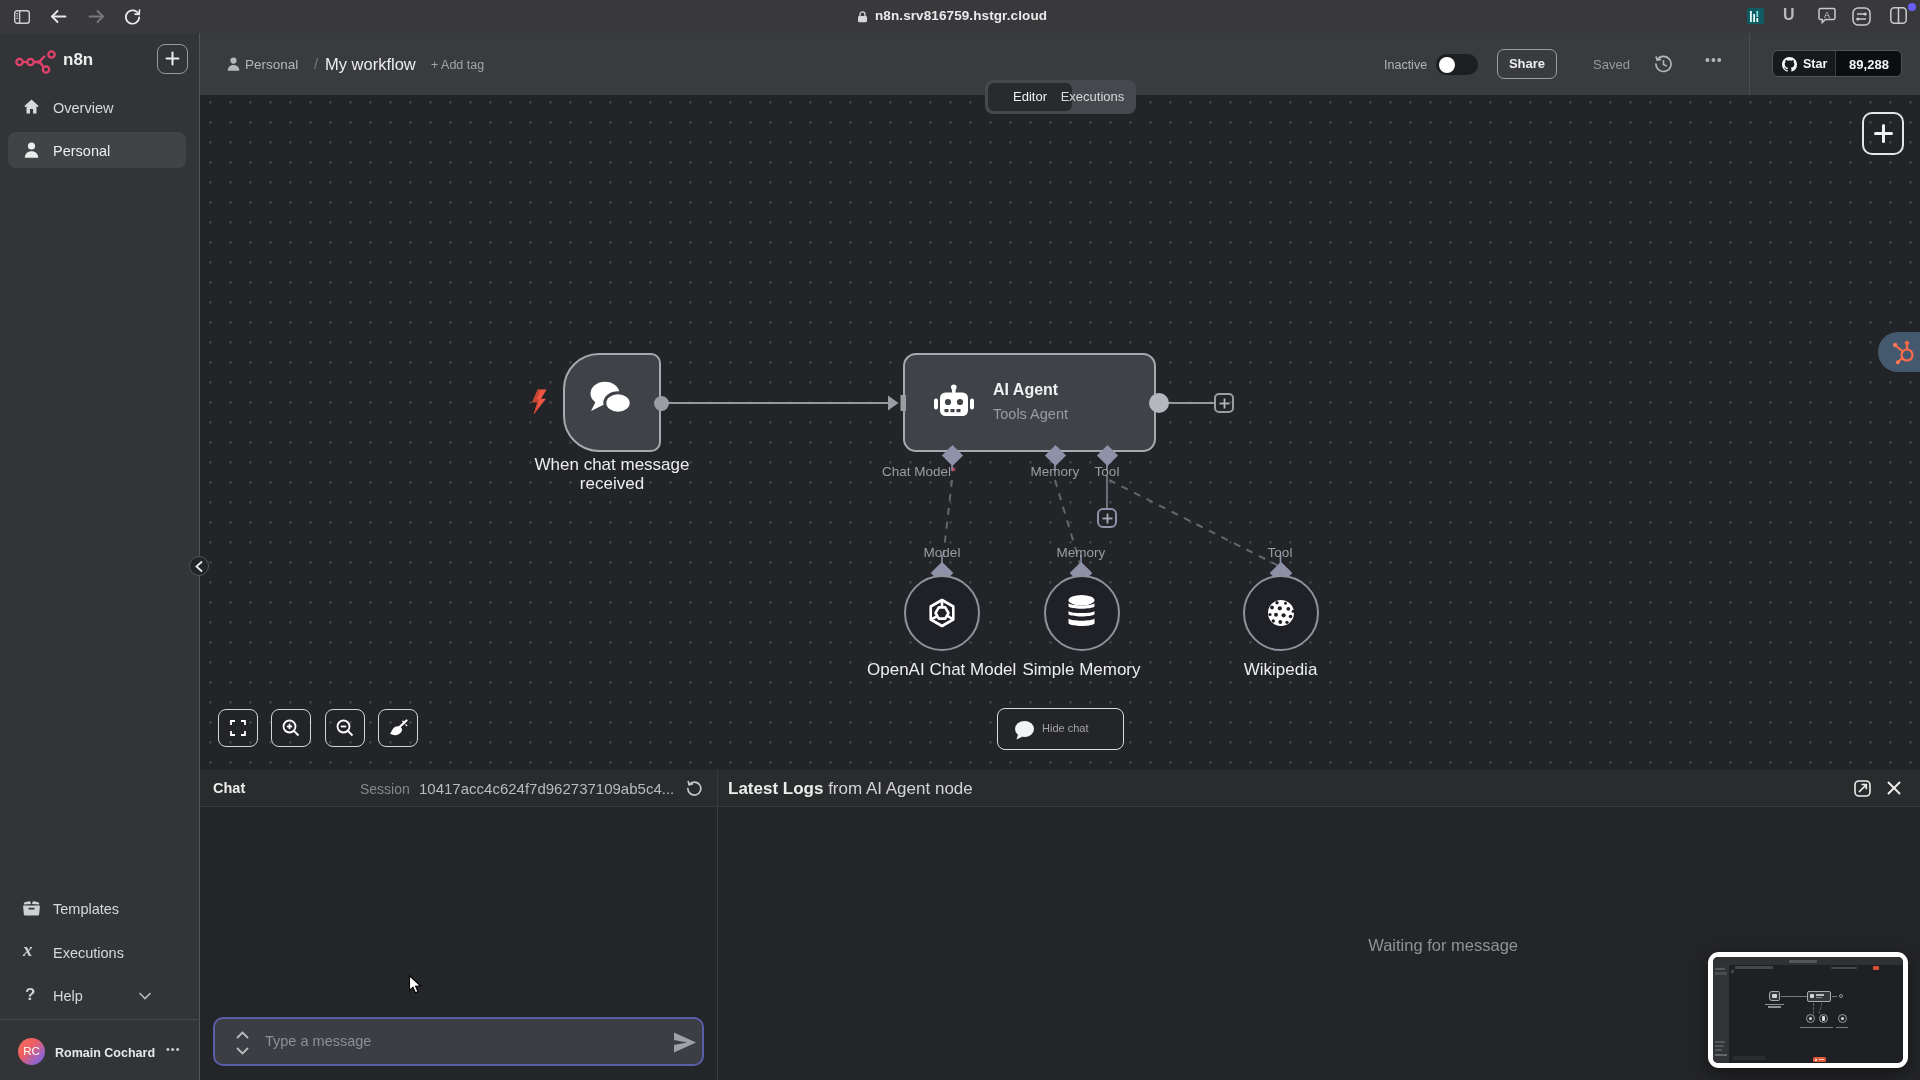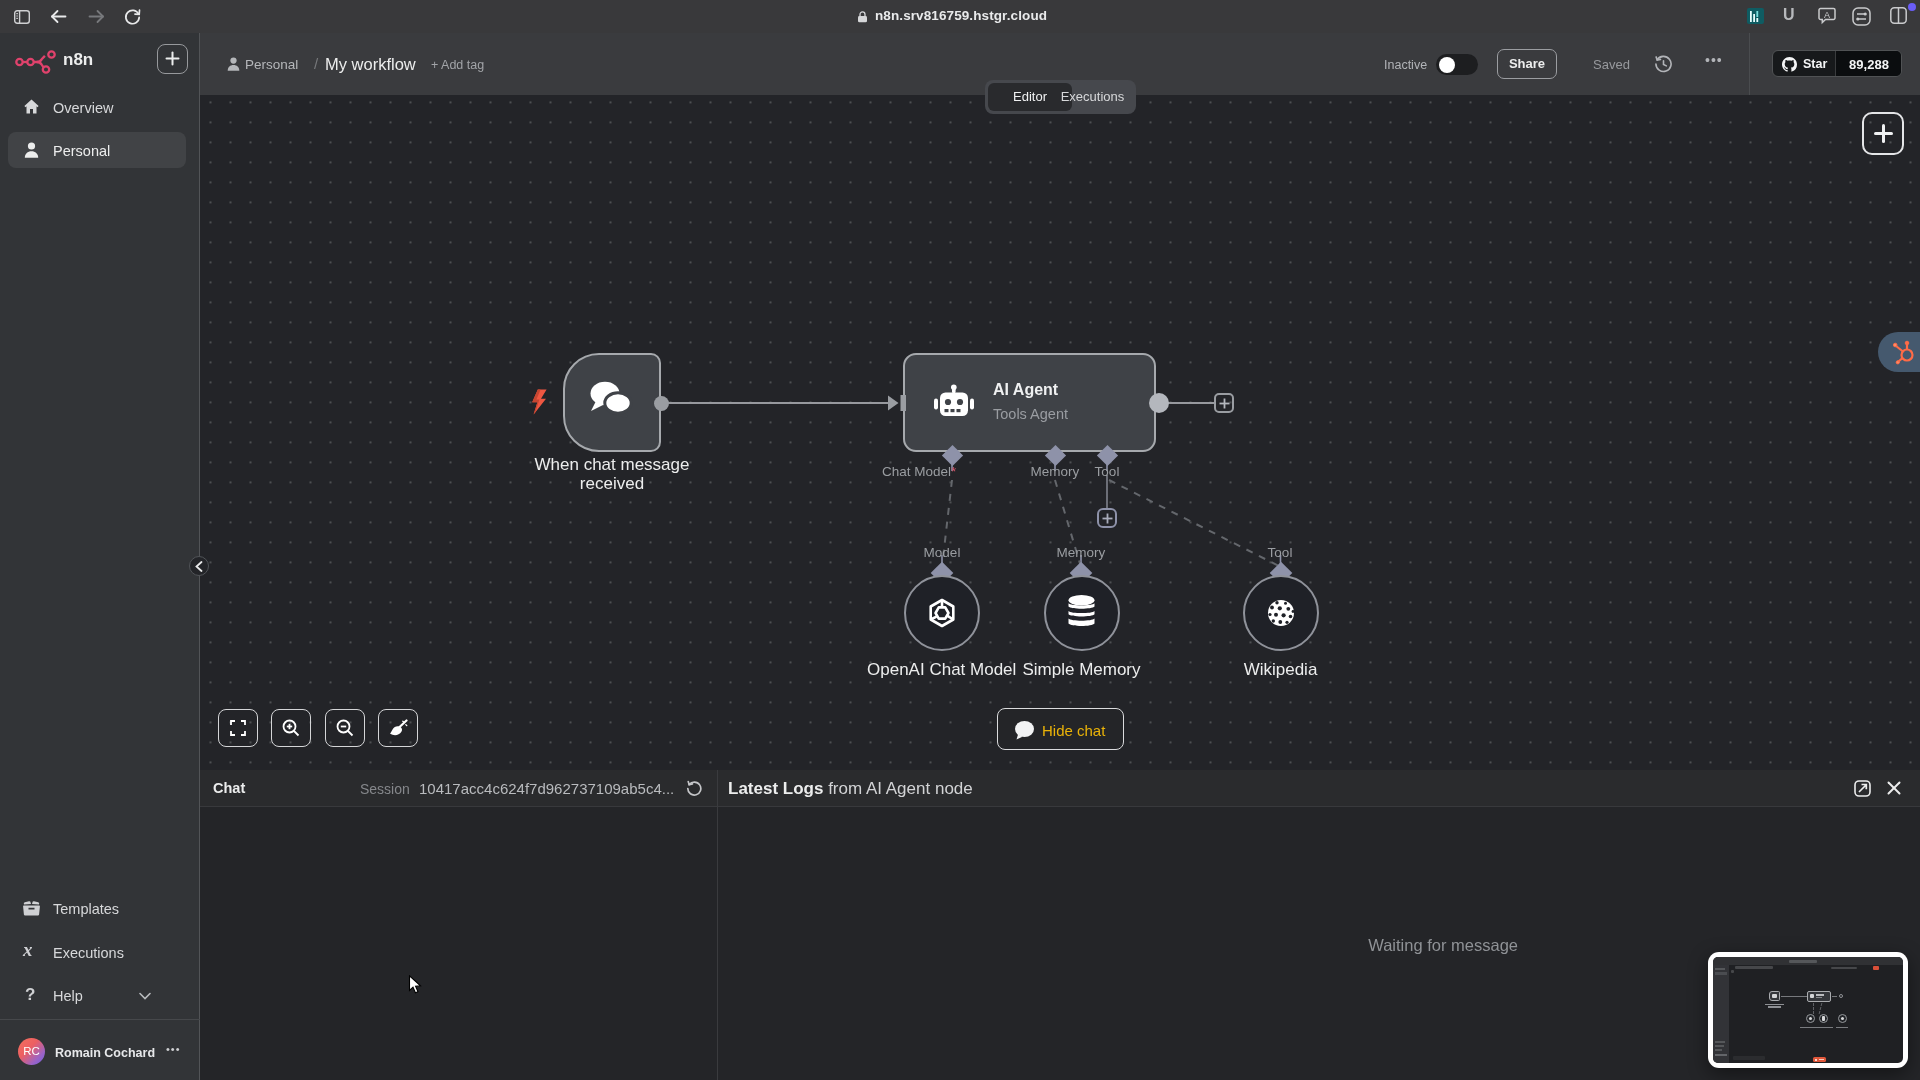--- a/index.html
+++ b/index.html
@@ -320,21 +320,21 @@
           <path d="M 11.5 8 c -2.8 -1.8 -6.2 -0.6 -7.8 2.2 l -2.6 4.6 c 3.8 2.3 8.9 1.9 11.3 -2 c 1.1 -1.7 0.8 -3.6 -0.9 -4.8 z" fill="#fff"></path>
           <path d="M 13.8 2.2 l 1.2 1.2 M 16.8 5.6 l 1 1" stroke="#fff" stroke-width="1.3" stroke-linecap="round"></path>
         </svg>
     </div>
 
     <div class="abs" style="left:797px;top:613px;width:127px;height:42px;border:1.5px solid #dadbdd;border-radius:8px;background:#242528">
       <svg class="abs" style="left:16px;top:11px" width="21" height="20" viewBox="0 0 21 20" fill="#f2f3f4">
           <ellipse cx="10.5" cy="9" rx="9.5" ry="8"></ellipse>
           <path d="M 4 14.5 l -1.5 5 6 -2.8 z"></path>
         </svg>
-      <div class="abs" style="left:44px;top:13px;font-size:15px;color:#eab308">Hide chat</div>
+      <div class="abs" style="left:44px;top:13px;font-size:11px;color:#a3a3a3">Hide chat</div>
     </div>
 
     <div class="abs" style="left:1662px;top:17px;width:42px;height:43px;border:2px solid #e4e5e7;border-radius:10px">
       <svg class="abs" style="left:9.5px;top:10px" width="19" height="19" viewBox="0 0 19 19" stroke="#f0f1f2" stroke-width="3" stroke-linecap="round">
           <line x1="9.5" y1="1.5" x2="9.5" y2="17.5"></line>
           <line x1="1.5" y1="9.5" x2="17.5" y2="9.5"></line>
         </svg>
     </div>
 
     <div class="abs" style="left:1678px;top:237px;width:44px;height:40px;background:#45596e;border-radius:20px 0 0 20px">
@@ -374,20 +374,32 @@
     <svg class="abs" style="left:1654px;top:10px" width="17" height="17" viewBox="0 0 17 17" fill="none" stroke="#eceded" stroke-width="1.6">
         <rect x="1" y="1" width="15" height="15" rx="4"></rect>
         <path d="M 5 12 L 12 5 M 7.5 4.5 h 4.8 v 4.8" stroke-width="1.7"></path>
       </svg>
     <svg class="abs" style="left:1687px;top:11px" width="14" height="14" viewBox="0 0 14 14" stroke="#eceded" stroke-width="2" stroke-linecap="round">
         <line x1="1.5" y1="1.5" x2="12.5" y2="12.5"></line>
         <line x1="12.5" y1="1.5" x2="1.5" y2="12.5"></line>
       </svg>
     <div class="abs" style="left:1118px;top:166px;width:400px;text-align:right;font-size:16.5px;color:#8f9296;transform:translateX(-200px)">Waiting for message</div>
 
+    <div class="abs" style="left:13px;top:247px;width:491px;height:49px;background:#3c3e43;border:2px solid #5a5da8;border-radius:10px">
+      <svg class="abs" style="left:21px;top:12px" width="13" height="8" viewBox="0 0 13 8" fill="none" stroke="#b9bbbe" stroke-width="1.8" stroke-linecap="round">
+          <polyline points="1.5,6.5 6.5,1.5 11.5,6.5"></polyline>
+        </svg>
+      <svg class="abs" style="left:21px;top:28px" width="13" height="8" viewBox="0 0 13 8" fill="none" stroke="#b9bbbe" stroke-width="1.8" stroke-linecap="round">
+          <polyline points="1.5,1.5 6.5,6.5 11.5,1.5"></polyline>
+        </svg>
+      <div class="abs" style="left:50px;top:14px;font-size:14.5px;color:#8d8f94">Type a message</div>
+      <svg class="abs" style="left:458px;top:13px" width="24" height="21" viewBox="0 0 24 21" fill="#9fa1a6">
+          <path d="M 1 0.5 L 23 10.5 L 1 20.5 L 1 13 L 14 10.5 L 1 8 Z"></path>
+        </svg>
+    </div>
   </div>
 
   <div class="abs" style="left:1708px;top:952px;width:200px;height:116px;background:#fff;border-radius:11px;box-shadow:0 6px 20px rgba(0,0,0,0.45)">
     <div class="abs" style="left:5px;top:5px;width:190px;height:106px;background:#1f2023;border-radius:5px;overflow:hidden">
       <div class="abs" style="left:0;top:0;width:190px;height:8px;background:#303134"></div>
       <div class="abs" style="left:76px;top:2.5px;width:28px;height:3px;background:#55575a;border-radius:1px"></div>
       <div class="abs" style="left:160px;top:9px;width:6px;height:3.5px;background:#d94f38;border-radius:1px"></div>
       <div class="abs" style="left:118px;top:9.5px;width:26px;height:2.5px;background:#46474a;border-radius:1px"></div>
       <div class="abs" style="left:22px;top:9px;width:38px;height:3px;background:#46474a;border-radius:1px"></div>
       <div class="abs" style="left:0;top:8px;width:16px;height:98px;background:#323337"></div>

